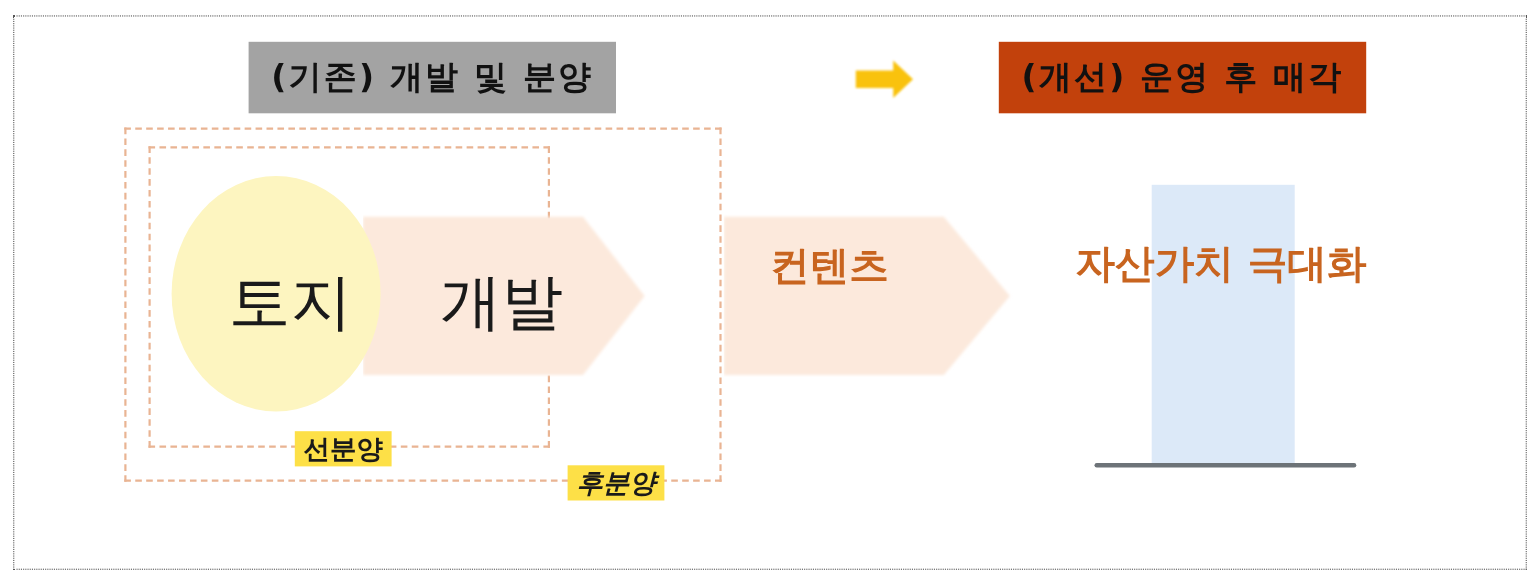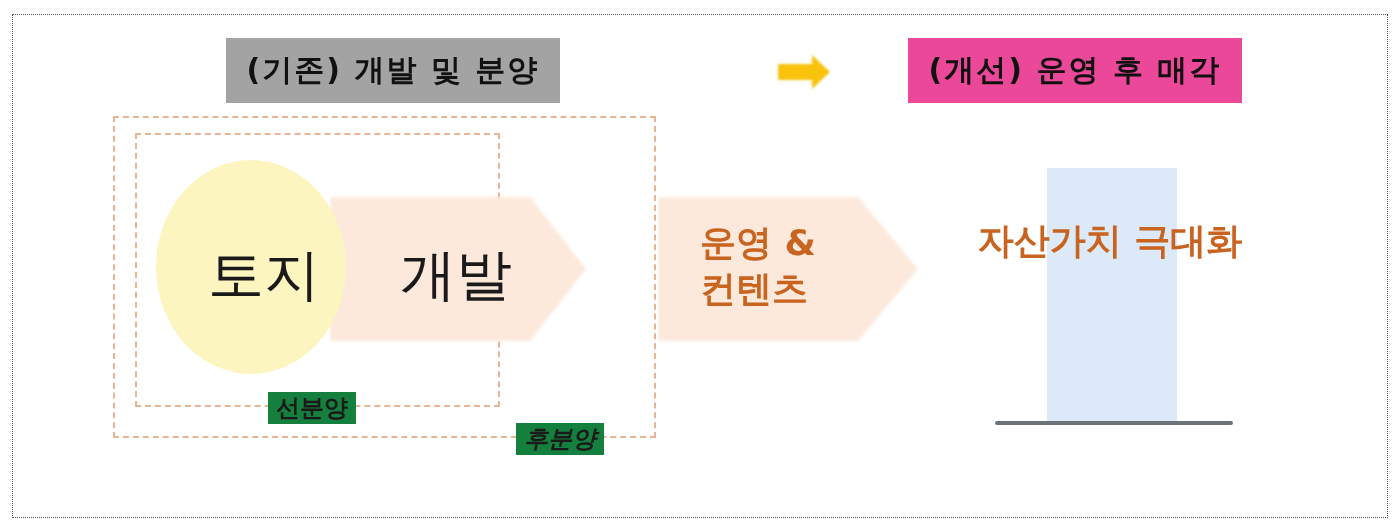--- a/index.html
+++ b/index.html
@@ -4,32 +4,32 @@
   <style>
     html, body { margin: 0; padding: 0; background: #ffffff; }
     body { width: 1400px; height: 532px; position: relative; overflow: hidden;
            font-family: "DejaVu Sans", "Liberation Sans", sans-serif; }
     .frame { position: absolute; left: 12px; top: 14px; width: 1376px; height: 504px;
              border: 1px dotted #555; box-sizing: border-box; }
     .abs { position: absolute; }
     .label-box { position: absolute; display: flex; align-items: center; justify-content: center;
                  font-weight: bold; font-size: 30px; color: #111; letter-spacing: 2px; }
     .label-old { left: 226px; top: 38px; width: 334px; height: 65px; background: #a3a3a3; }
-    .label-new { left: 908px; top: 38px; width: 334px; height: 65px; background: #ec4899; }
+    .label-new { left: 908px; top: 38px; width: 334px; height: 65px; background: #c2410c; }
     .dashed-outer { left: 113px; top: 116px; width: 543px; height: 322px;
                     border: 2px dashed #e9b493; box-sizing: border-box; }
     .dashed-inner { left: 135px; top: 133px; width: 365px; height: 274px;
                     border: 2px dashed #e9b493; box-sizing: border-box; }
     .circle { left: 156px; top: 160px; width: 190px; height: 214px; border-radius: 50%;
               background: #fdf5c0; }
     .txt-big { position: absolute; font-weight: normal; font-size: 56px; color: #1a1a1a; }
     .txt-orange { position: absolute; font-weight: bold; color: #c8641f; text-align: center;
                   font-size: 36px; line-height: 46px; }
     .txt-small { position: absolute; font-weight: bold; font-size: 24px; color: #1a1a1a;
-                 background: #15803d; padding: 0 8px; }
+                 background: #fde047; padding: 0 8px; }
     .blue-col { left: 1047px; top: 168px; width: 130px; height: 255px; background: #dce9f8; }
     .baseline { left: 995px; top: 421px; width: 238px; height: 4px; background: #6d7378; border-radius: 2px; }
   </style>
 </head>
 <body>
 
 <div class="frame"></div>
 
 <div class="label-box label-old">
   <span>(기존) 개발 및 분양</span>
@@ -66,21 +66,20 @@
 
 <div class="abs circle"></div>
 
 <div class="txt-big" style="left:208px;top:238px;">토지</div>
 <div class="txt-big" style="left:400px;top:238px;">개발</div>
 
 <div class="txt-small" style="left:268px;top:392px;">선분양</div>
 <div class="txt-small" style="left:516px;top:423px;font-style:italic;">후분양</div>
 
 <div class="txt-orange" style="left:700px;top:220px;width:150px;text-align:left;">
-  <div>운영 &amp;</div>
   <div>컨텐츠</div>
 </div>
 
 <div class="abs blue-col"></div>
 <div class="abs baseline"></div>
 
 <div class="txt-orange" style="left:950px;top:218px;width:320px;">
   <div>자산가치 극대화</div>
 </div>
 

